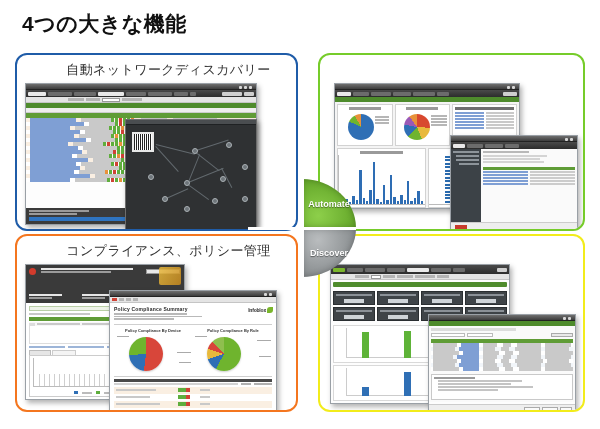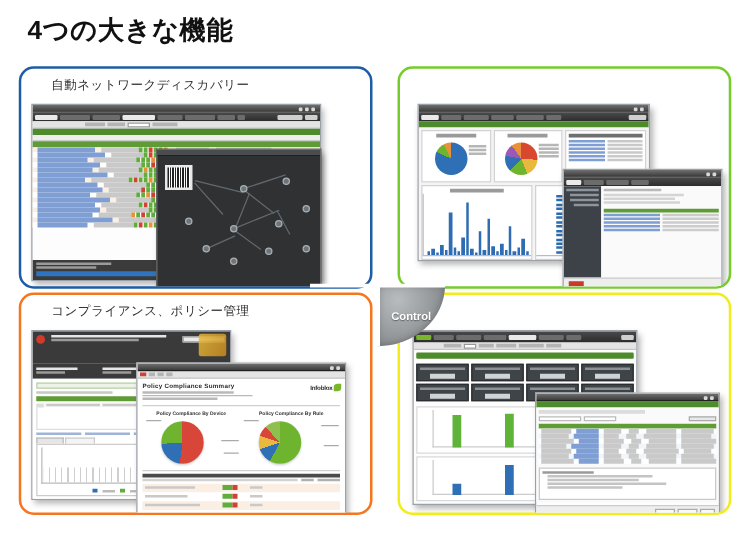--- a/index.html
+++ b/index.html
@@ -22,21 +22,21 @@
   
   .panel {
     position: absolute;
     border-style: solid; border-width: 2.5px;
     border-radius: 12px;
     background: #ffffff;
     overflow: hidden;
   }
   .panel-label {
     position: absolute; left: 0; right: 0; top: 6px;
-    text-align: left; font-size: 10px; color: #333;
+    text-align: center; font-size: 13px; color: #333;
     letter-spacing: 0.4px;
     padding-left: 24px;
   }
   #panel-tl { left: 15px;  top: 53px;  width: 283px; height: 178px; border-color: #1F5CA8; }
   #panel-tr { left: 318px; top: 53px;  width: 267px; height: 178px; border-color: #76CC2A; }
   #panel-bl { left: 15px;  top: 234px; width: 283px; height: 178px; border-color: #F4761F; }
   #panel-br { left: 318px; top: 234px; width: 267px; height: 178px; border-color: #F2EC1B; }
 
   .shots { position: absolute; left: 0; top: 22px; right: 0; bottom: 0; }
 
@@ -924,20 +924,23 @@
             <span style="display:block;width:16px;height:5px;background:#fafafa;border:1px solid #aaa;"></span>
             <span style="display:block;width:12px;height:5px;background:#fafafa;border:1px solid #aaa;"></span>
           </div>
         </div>
       </div>
 
     </div>
   </div>
 
   <div id="wheel">
+    <div class="quad" id="q-automate">
+      <span>Automate</span>
+    </div>
     <div class="quad" id="q-control">
-      <span>Control</span>
+      <span>Discover</span>
     </div>
     <div class="gap-v"></div>
     <div class="gap-h"></div>
   </div>
 
 </div>
 
 </body></html>

